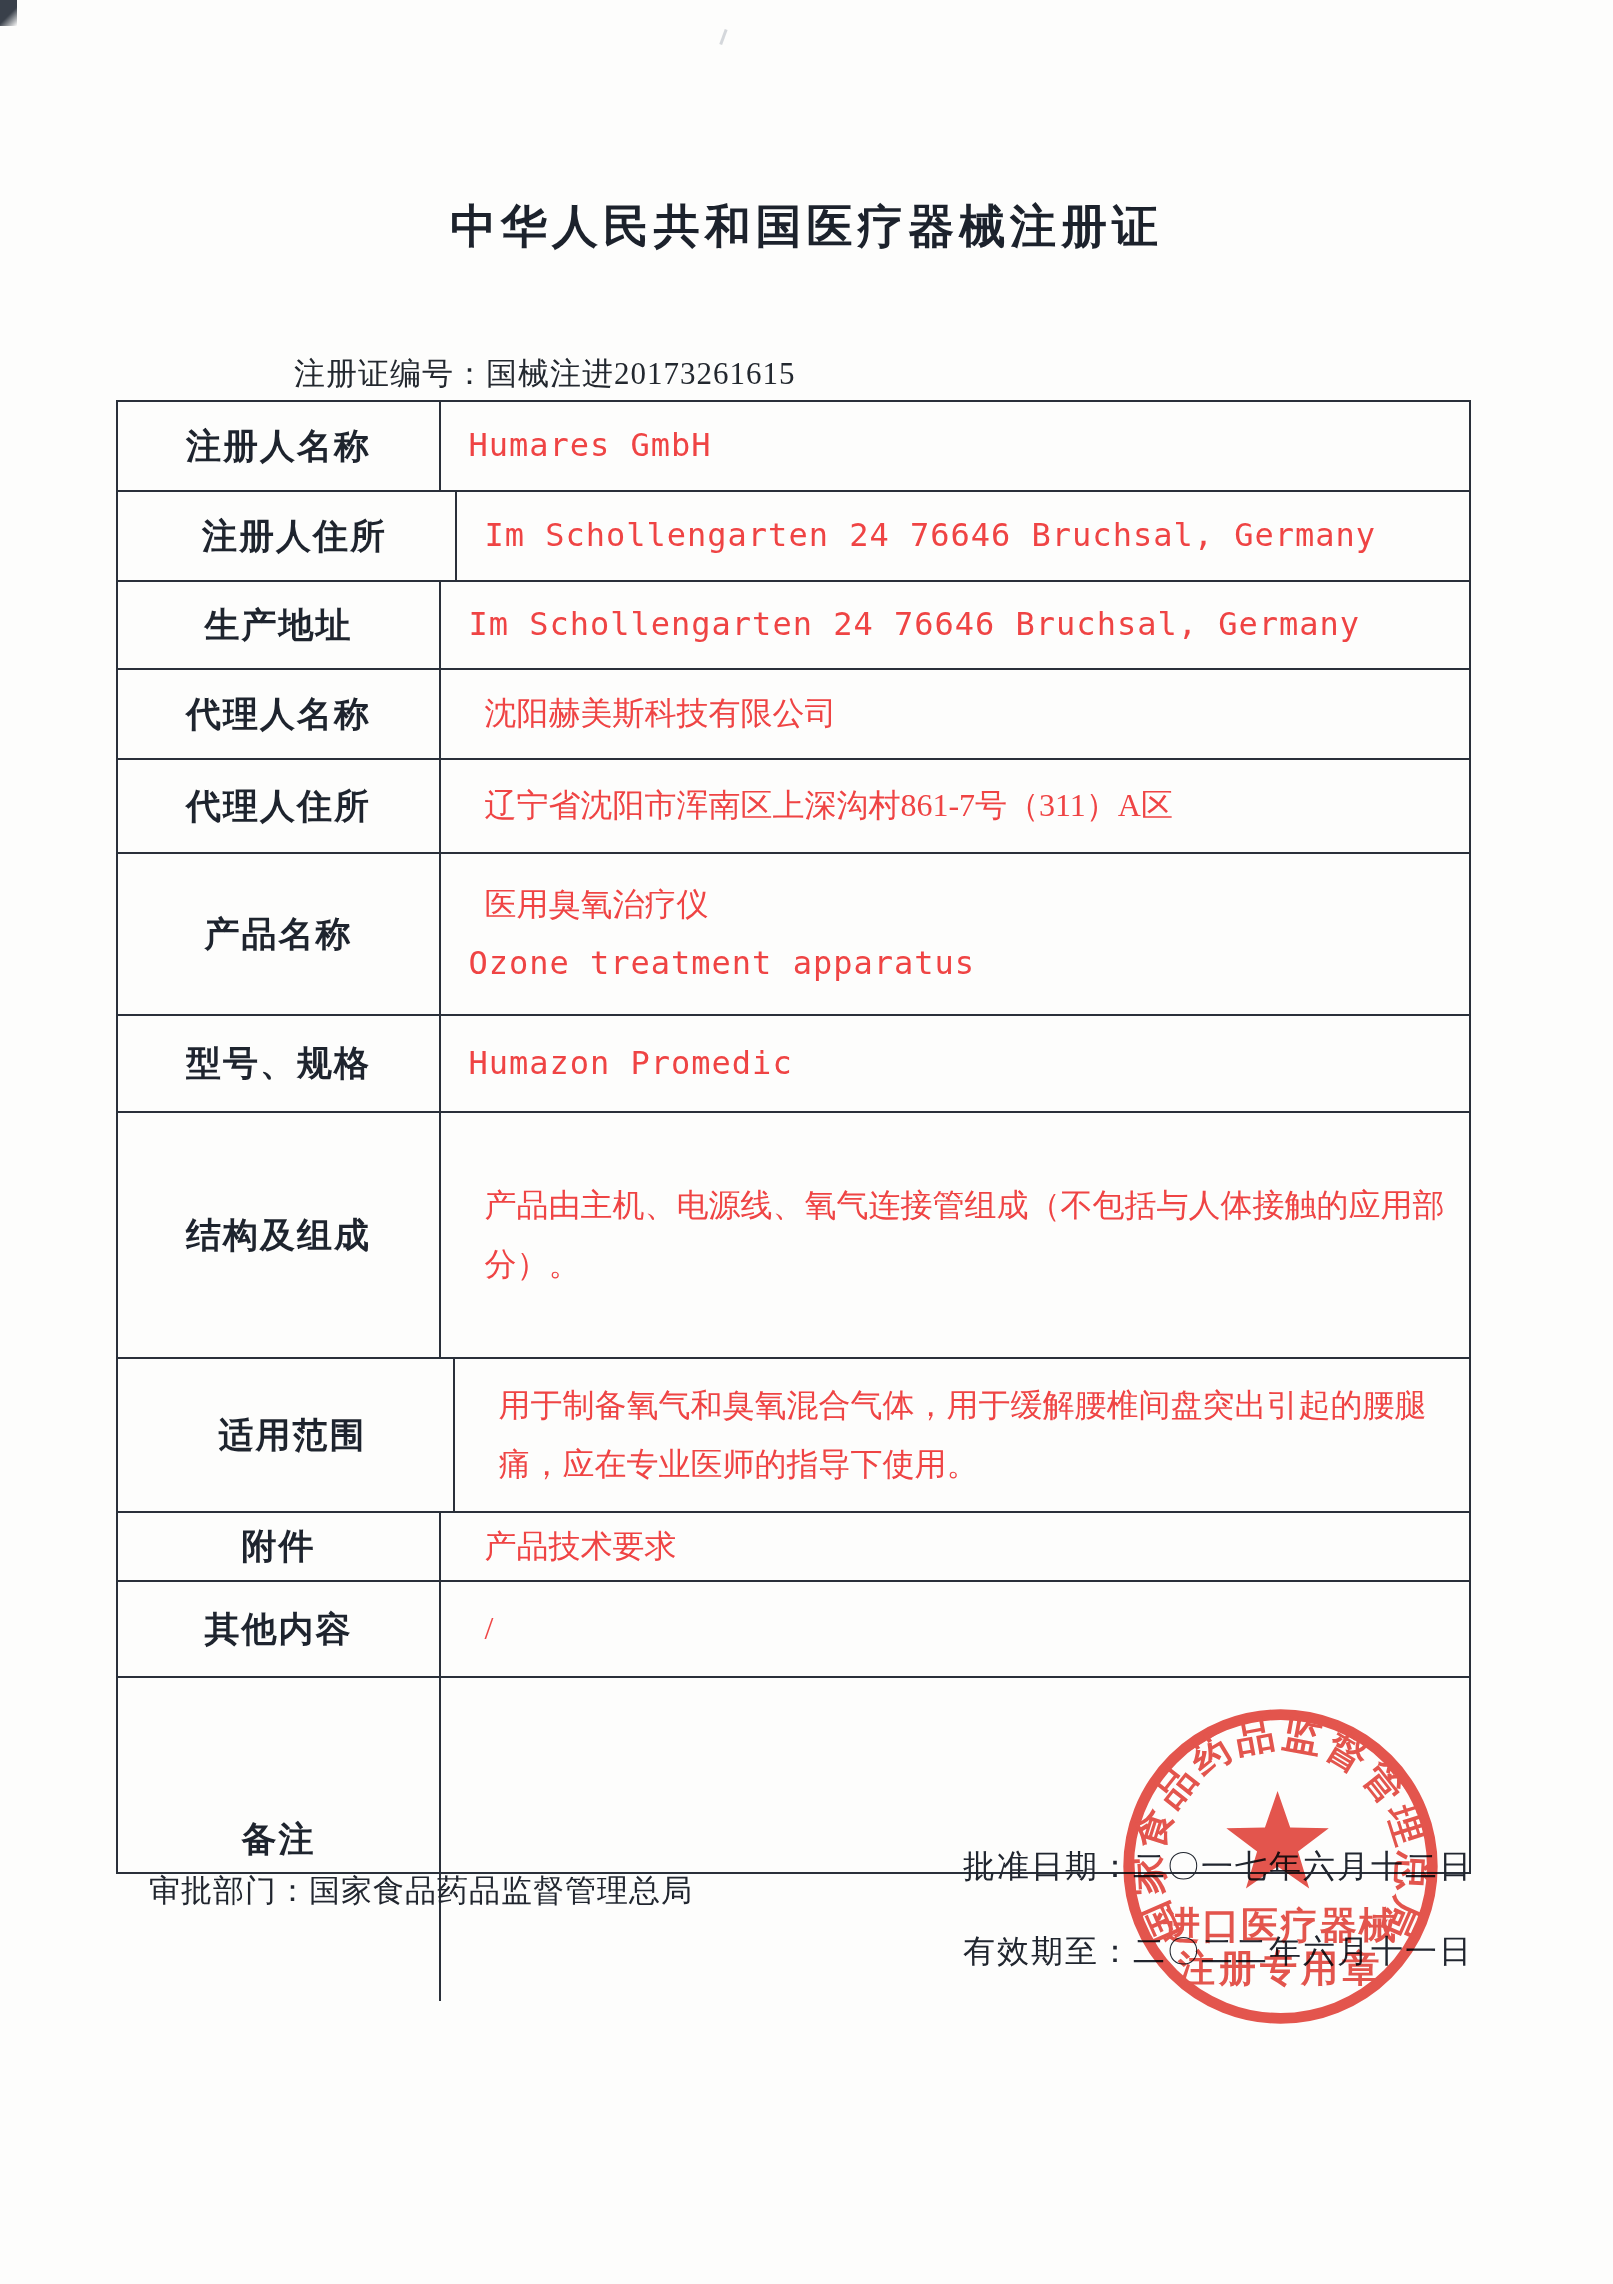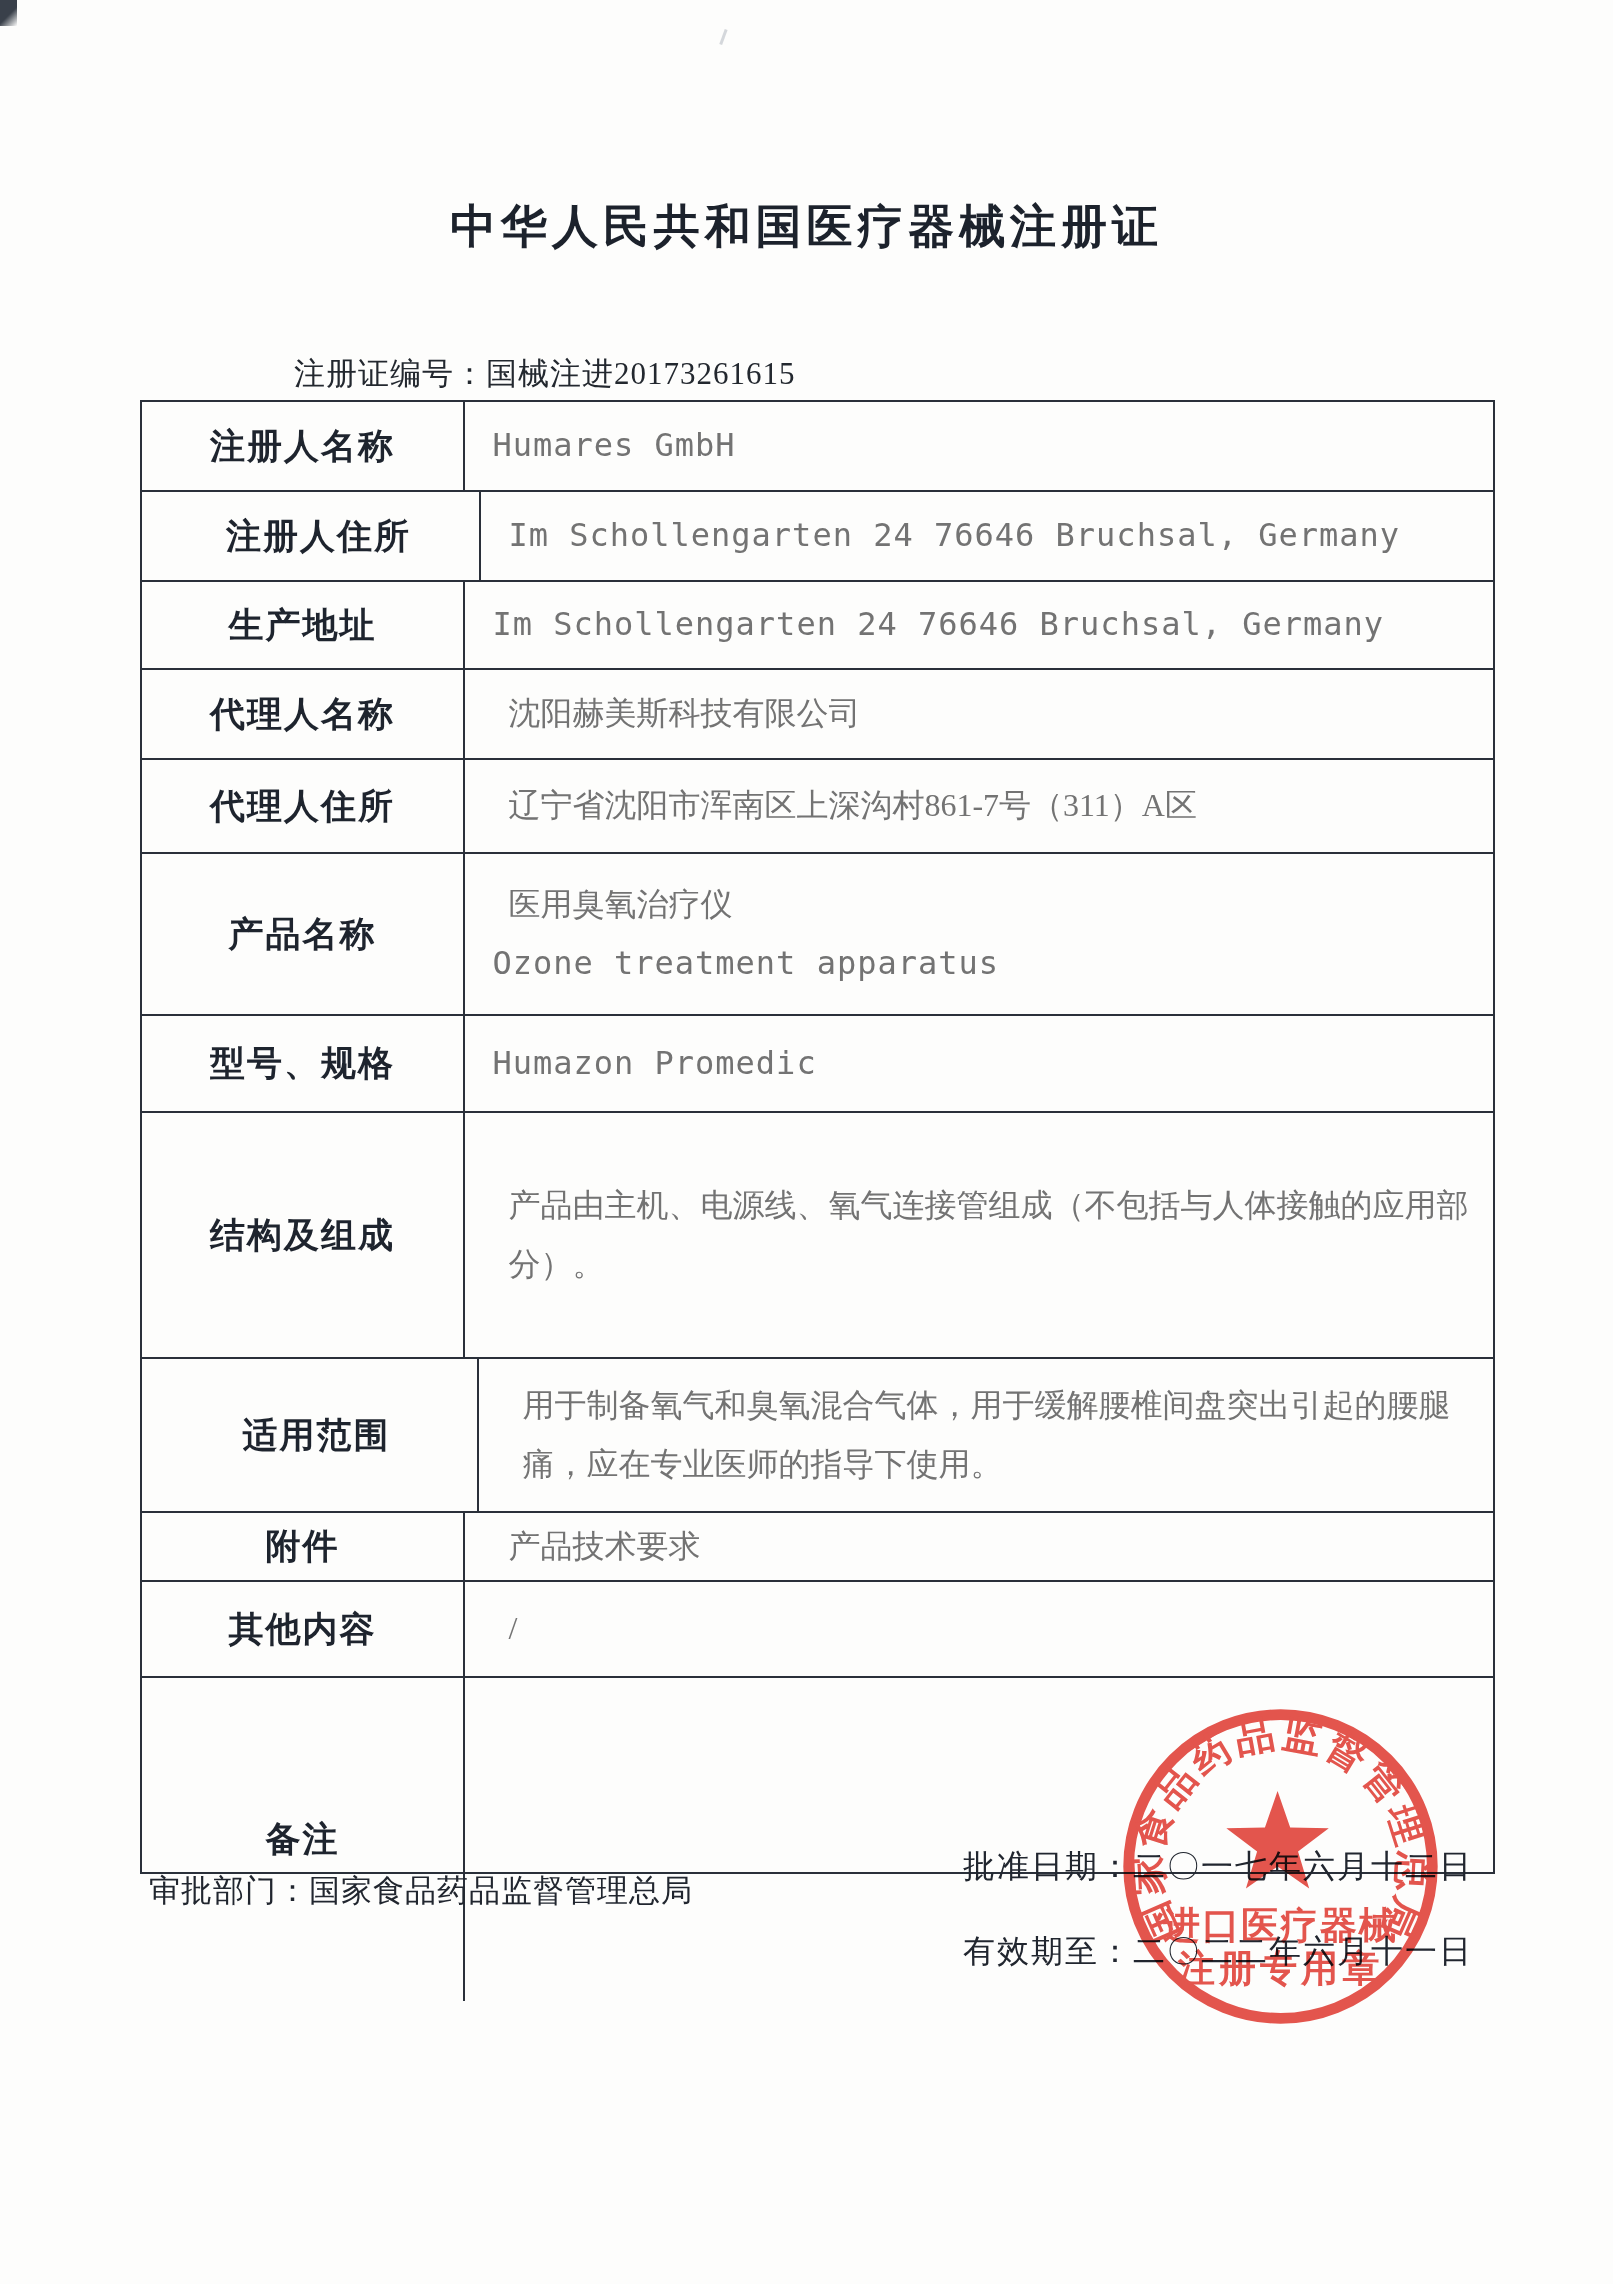--- a/index.html
+++ b/index.html
@@ -29,38 +29,38 @@
     font-size: 46px; font-weight: 700; letter-spacing: 4.9px;
     color: #1c222c;
   }
 
   .regline {
     position: absolute; left: 294px; top: 353px;
     font-size: 31px; color: #23282f; letter-spacing: 1px;
   }
 
   .cert-table {
-    position: absolute; left: 140px; top: 400px; width: 1355px;
+    position: absolute; left: 116px; top: 400px; width: 1355px;
     border: 2.9px solid #2a303a;
     background: transparent;
   }
   .row { display: flex; border-top: 2px solid #2a303a; }
   .row:first-child { border-top: none; }
   .cell { display: flex; align-items: center; }
   .cell.label {
     width: 323px; flex: 0 0 323px;
     justify-content: center;
     border-right: 2px solid #2a303a;
     font-size: 35px; font-weight: 700; color: #1e242e;
     letter-spacing: 2px; text-align: center;
   }
   .cell.value {
     flex: 1 1 auto;
     padding-left: 27.4px; padding-right: 23.5px;
-    font-size: 32px; color: #737373;
+    font-size: 32px; color: #ef4444;
     line-height: 1.85;
   }
   .cell.value.stack { flex-direction: column; align-items: flex-start; justify-content: center; }
   .mono { font-family: "DejaVu Sans Mono", "Liberation Mono", monospace; font-size: 32px; letter-spacing: 1px; }
   .zh { font-family: "Liberation Serif", "DejaVu Serif", serif; margin-left: 16px; }
 
   .r0 { height: 88px; } .r1 { height: 90px; padding-left: 16px; } .r2 { height: 88px; }
   .r3 { height: 90px; } .r4 { height: 94px; } .r5 { height: 162px; }
   .r6 { height: 97px; } .r7 { height: 246px; } .r8 { height: 154px; padding-left: 14px; }
   .r9 { height: 69px; } .r10 { height: 96px; } .r11 { height: 196px; flex-direction: column; }

